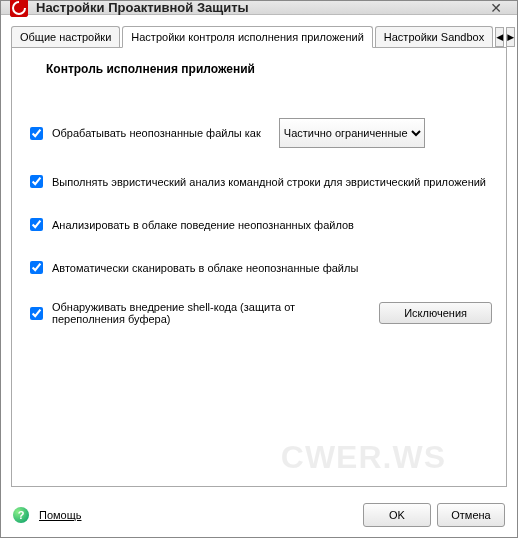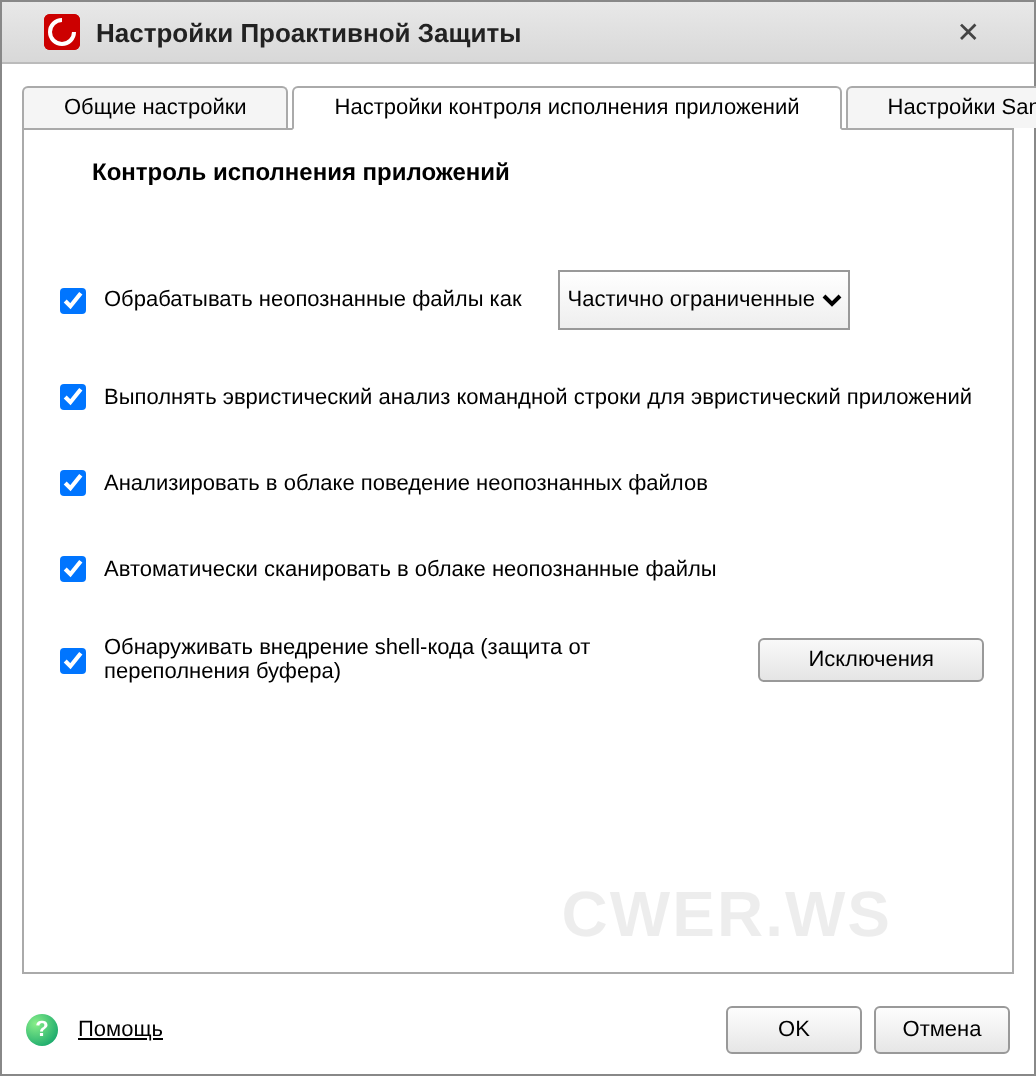--- a/index.html
+++ b/index.html
@@ -1,25 +1,25 @@
 <!DOCTYPE html>
 <html><head>
 <meta charset="utf-8">
 <style>
   * { box-sizing: border-box; font-family: Arial, sans-serif; }
   body { margin: 0; padding: 0; background: #fff; }
   .window { width: 518px; height: 538px; border: 1px solid #888; display: flex; flex-direction: column; }
-  .titlebar { background: linear-gradient(#e8e8e8, #d8d8d8); height: 31px; display: flex; align-items: center; padding: 0 21px; border-bottom: 1px solid #bbb; }
+  .titlebar { background: linear-gradient(#e8e8e8, #d8d8d8); height: 14px; display: flex; align-items: center; padding: 0 9px; border-bottom: 1px solid #bbb; }
   .app-icon { width: 18px; height: 18px; background: #c00; border-radius: 3px; margin-right: 8px; position: relative; }
   .app-icon svg { width: 18px; height: 18px; }
   .title { font-size: 13px; font-weight: bold; color: #222; flex: 1; }
   .close-btn { font-size: 14px; color: #444; cursor: pointer; padding: 2px 6px; }
   .content { flex: 1; padding: 8px 10px; display: flex; flex-direction: column; }
   .tabs-row { display: flex; align-items: flex-end; gap: 2px; height: 24px; }
-  .tab { border: 1px solid #aaa; border-bottom: none; background: #f5f5f5; font-size: 11px; padding: 4px 20px; border-radius: 3px 3px 0 0; cursor: pointer; white-space: nowrap; }
+  .tab { border: 1px solid #aaa; border-bottom: none; background: #f5f5f5; font-size: 11px; padding: 4px 8px; border-radius: 3px 3px 0 0; cursor: pointer; white-space: nowrap; }
   .tab.active { background: #fff; position: relative; z-index: 2; border-bottom: 1px solid #fff; margin-bottom: -1px; }
   .tab-nav { border: 1px solid #aaa; background: #f0f0f0; width: 14px; height: 20px; font-size: 9px; display: flex; align-items: center; justify-content: center; cursor: pointer; }
   .tab-body { border: 1px solid #aaa; flex: 1; padding: 14px 14px 10px 14px; position: relative; z-index: 1; display: flex; flex-direction: column; }
   .section-title { font-size: 12px; font-weight: bold; margin-bottom: 18px; margin-left: 20px; }
   .slider-row { display: flex; align-items: flex-start; gap: 30px; margin-bottom: 14px; }
   .slider-col { display: flex; flex-direction: column; align-items: center; width: 22px; margin-left: 8px;}
   .slider-track { width: 6px; height: 86px; background: linear-gradient(#eee,#f5f5f5); border:1px solid #ccc; border-radius:3px; position: relative; }
   .slider-thumb { position: absolute; top: -6px; left: -7px; width: 18px; height: 10px; background: #fff; border: 1px solid #999; border-radius: 2px; box-shadow: 0 1px 2px rgba(0,0,0,.2);}
   .slider-labels { display: flex; flex-direction: column; justify-content: space-between; height: 100px; font-size: 11px; }
   .slider-on { }

